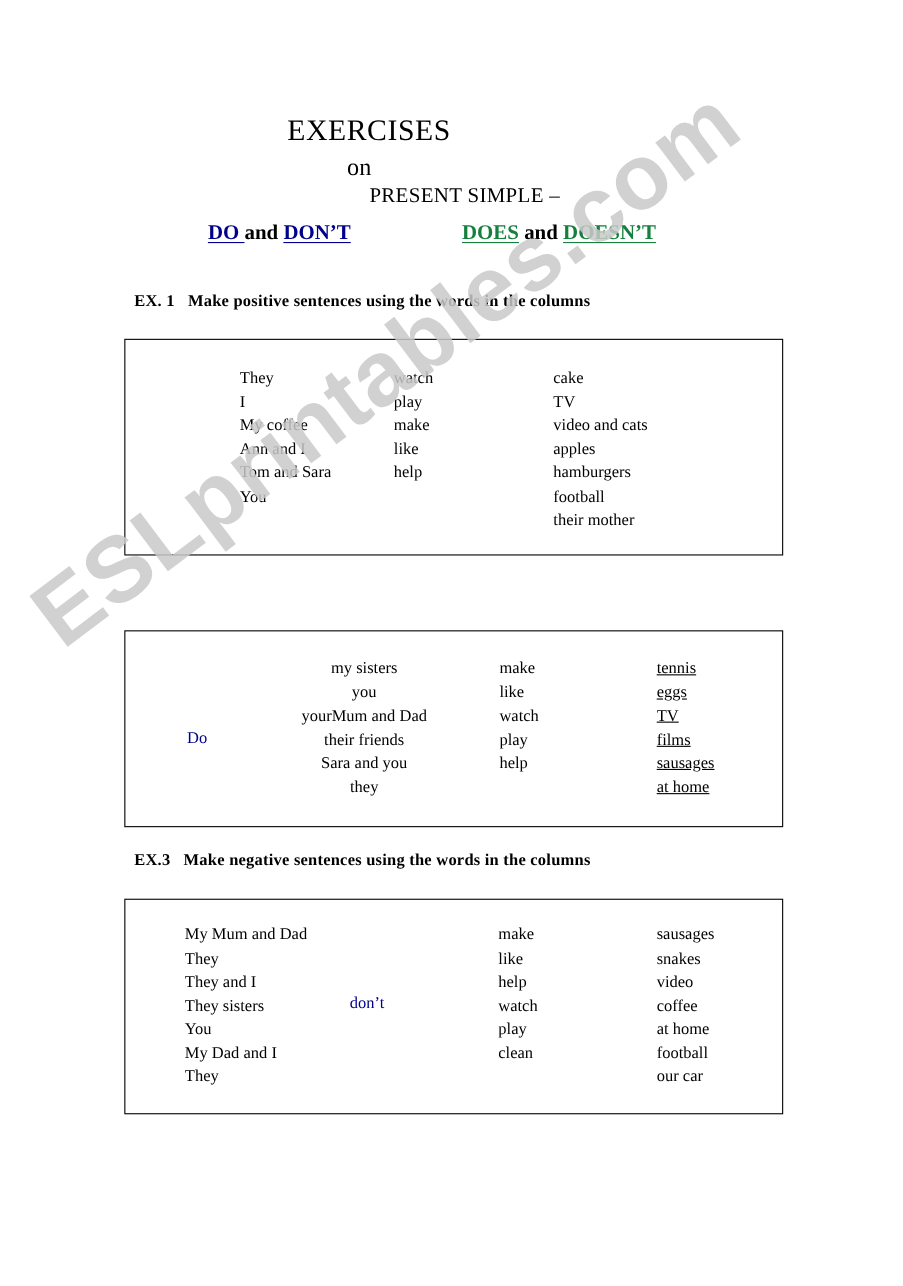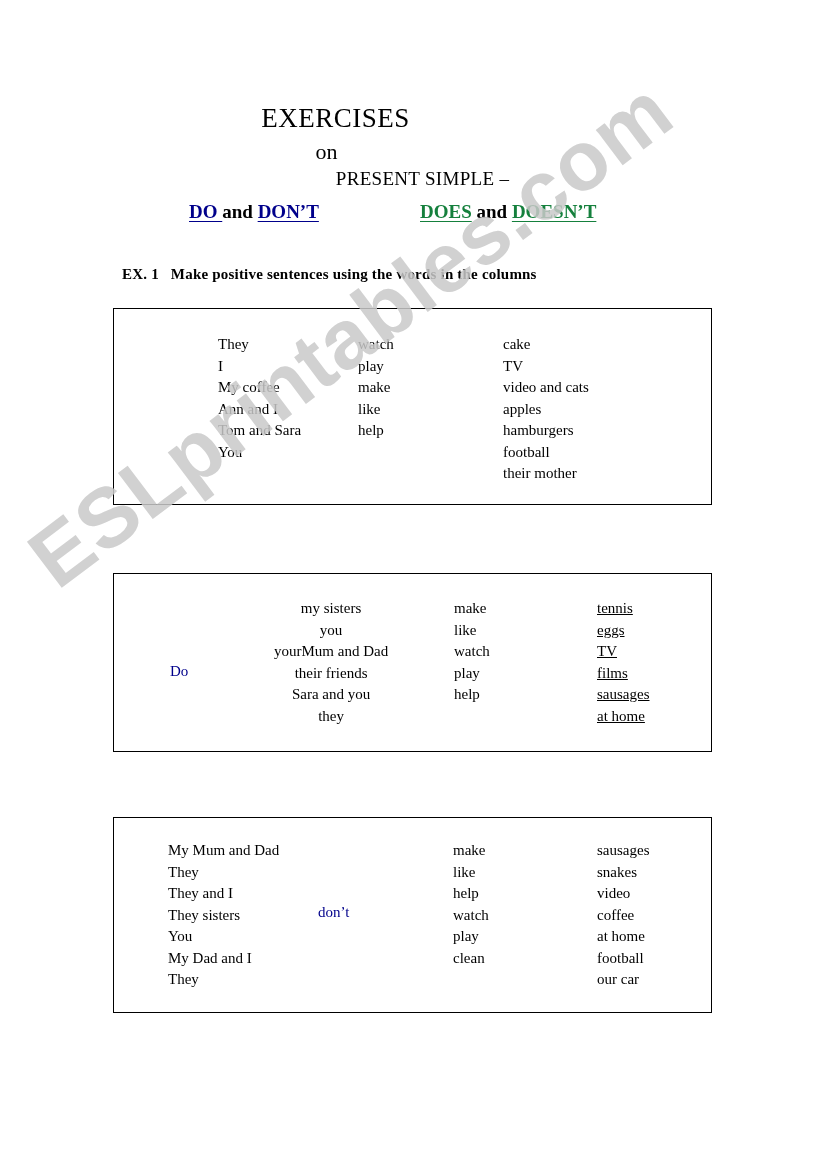--- a/index.html
+++ b/index.html
@@ -259,20 +259,23 @@
 
   <div class="col" id="ex2-col3">
     <div>tennis</div>
     <div>eggs</div>
     <div>TV</div>
     <div>films</div>
     <div>sausages</div>
     <div>at home</div>
   </div>
 
+  <div class="ex-heading" id="heading-3">
+    <span class="ex-num">EX.3</span><span>Make negative sentences using the words in the columns</span>
+  </div>
 
   <div class="ex-box" id="box-3"></div>
 
   <div class="box-aux" id="ex3-aux">don’t</div>
 
   <div class="col" id="ex3-col1">
     <div>My Mum and Dad</div>
     <div>They</div>
     <div>They and I</div>
     <div>They sisters</div>

